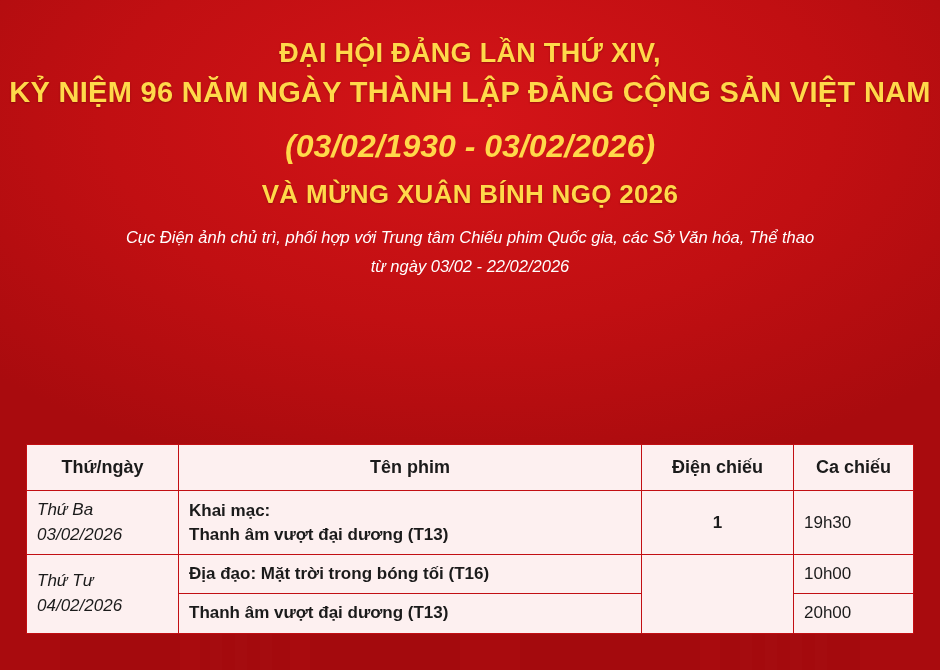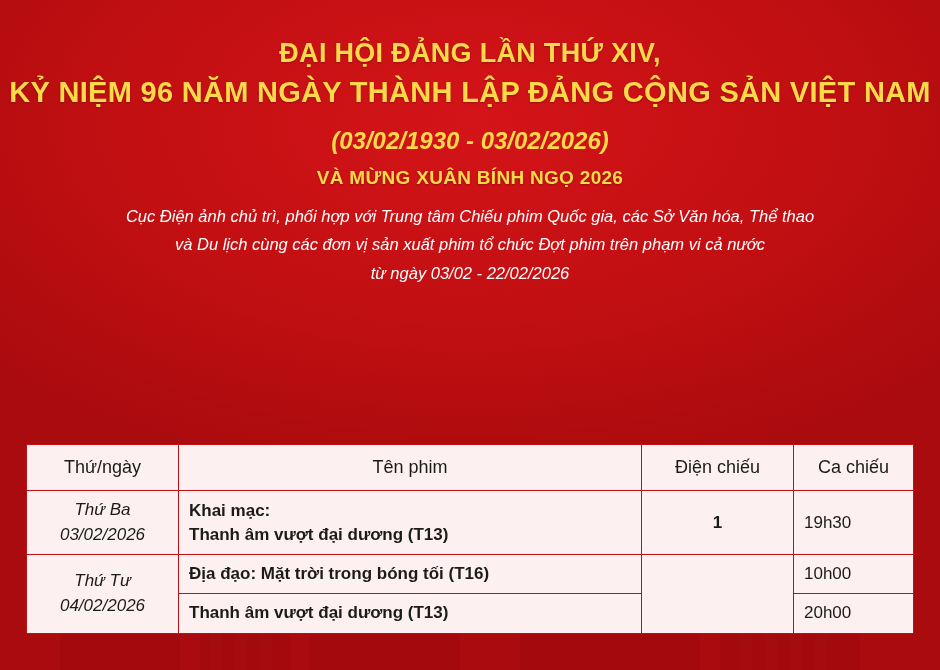--- a/index.html
+++ b/index.html
@@ -55,27 +55,27 @@
     line-height: 1.42;
     text-shadow: 0 1px 2px rgba(0,0,0,0.25);
   }
   .title-line.l3 {
     font-size: 29px;
   }
   .subtitle-date {
     color: #ffd94a;
     font-style: italic;
     font-weight: bold;
-    font-size: 24px;
+    font-size: 32px;
     margin-top: 10px;
     line-height: 1.4;
   }
   .title-line.l5 {
     margin-top: 8px;
-    font-size: 19px;
+    font-size: 26px;
   }
   .desc {
     margin-top: 10px;
     text-align: center;
     color: #ffffff;
     font-style: italic;
     font-size: 16.5px;
     line-height: 1.72;
     padding: 0 40px;
   }
@@ -97,31 +97,30 @@
   table.schedule th,
   table.schedule td {
     border: 1px solid #c20f13;
     padding: 7px 10px;
     color: #1b1b1b;
     font-size: 17px;
     vertical-align: middle;
   }
   table.schedule thead th {
     text-align: center;
-    font-weight: normal;
+    font-weight: bold;
     font-size: 18px;
     background: #fdf0f0;
     padding: 12px 8px;
   }
   col.c-day    { width: 152px; }
   col.c-film   { width: auto; }
   col.c-room   { width: 152px; }
   col.c-time   { width: 120px; }
   td.day {
-    text-align: center;
     font-style: italic;
     font-size: 17.5px;
     line-height: 1.45;
   }
   td.film {
     font-weight: bold;
     font-size: 18px;
     line-height: 1.42;
     padding-left: 14px;
     border-radius: 17px;
@@ -164,21 +163,20 @@
 
   <div class="header">
     <div class="title-line l2">ĐẠI HỘI ĐẢNG LẦN THỨ XIV,</div>
     <div class="title-line l3">KỶ NIỆM 96 NĂM NGÀY THÀNH LẬP ĐẢNG CỘNG SẢN VIỆT NAM</div>
     <div class="subtitle-date">(03/02/1930 - 03/02/2026)</div>
     <div class="title-line l5">VÀ MỪNG XUÂN BÍNH NGỌ 2026</div>
   </div>
 
   <div class="desc">
     <div>Cục Điện ảnh chủ trì, phối hợp với Trung tâm Chiếu phim Quốc gia, các Sở Văn hóa, Thể thao</div>
-    <div>và Du lịch cùng các đơn vị sản xuất phim tổ chức Đợt phim trên phạm vi cả nước</div>
     <div class="bold">từ ngày 03/02 - 22/02/2026</div>
   </div>
 
   <div class="table-wrap">
     <table class="schedule">
       <colgroup>
         <col class="c-day">
         <col class="c-film">
         <col class="c-room">
         <col class="c-time">

